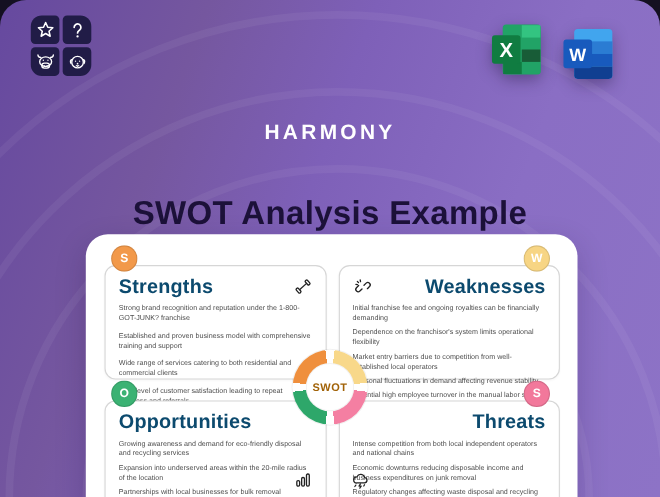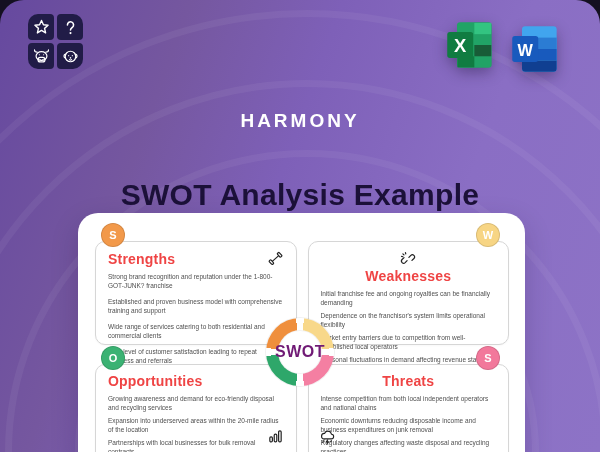--- a/index.html
+++ b/index.html
@@ -24,35 +24,35 @@
 
   
   .card{position:absolute;left:78px;top:213px;width:447px;height:260px;background:#ffffff;border-radius:20px;box-shadow:0 10px 28px rgba(25,12,55,.2);z-index:2;}
   .grid{position:absolute;inset:0;padding:28px 16px 0 17px;display:grid;grid-template-columns:1fr 1fr;grid-template-rows:104px 140px;gap:19px 11px;}
   .quad{position:relative;background:#fff;border:1px solid #d6d6d6;border-radius:10px;padding:8px 12px 6px;box-shadow:0 1px 2px rgba(0,0,0,.03);}
   .badge{position:absolute;top:-19px;width:24px;height:24px;border-radius:50%;display:flex;align-items:center;justify-content:center;color:#fff;font-weight:700;font-size:11px;border:1px solid rgba(0,0,0,.12);box-sizing:border-box;}
   .quad.left .badge{left:5px;}
   .quad.right .badge{right:8px;}
   .qheader{display:flex;align-items:center;margin-bottom:6px;}
   .quad.left .qheader{justify-content:space-between;}
-  .quad.right .qheader{justify-content:space-between;flex-direction:column;}
+  .quad.right .qheader{justify-content:space-between;}
   .quad.right.noicon .qheader{justify-content:flex-end;}
-  .qtitle{font-size:14px;font-weight:700;color:#ef4444;letter-spacing:.2px;}
+  .qtitle{font-size:18px;font-weight:700;color:#0c4a6e;letter-spacing:.2px;}
   .bullets{display:flex;flex-direction:column;}
   .bullet{margin:0 0 4.5px 0;font-size:6.5px;line-height:1.35;color:#4f4f4f;}
   .quad.strengths .bullet{margin-bottom:7.5px;}
   .qicon-bottom{position:absolute;top:64px;}
   .quad.opportunities .qicon-bottom{right:12px;top:62px;}
   .quad.threats .qicon-bottom{left:10px;top:64px;}
 
   
   .donut{position:absolute;left:188px;top:105px;width:68px;height:68px;border-radius:50%;z-index:5;
     background:conic-gradient(#ffffff 0deg 7deg,#F8D88A 7deg 83deg,#ffffff 83deg 97deg,#F47FA2 97deg 173deg,#ffffff 173deg 187deg,#2EA76A 187deg 263deg,#ffffff 263deg 277deg,#EF8F3D 277deg 353deg,#ffffff 353deg 360deg);
     box-shadow:0 0 0 1px rgba(0,0,0,.06);}
-  .donut-center{position:absolute;inset:12px;background:#fff;border-radius:50%;display:flex;align-items:center;justify-content:center;font-weight:700;font-size:16px;color:#701a75;letter-spacing:.5px;box-shadow:inset 0 0 0 1px rgba(0,0,0,.05);}
+  .donut-center{position:absolute;inset:12px;background:#fff;border-radius:50%;display:flex;align-items:center;justify-content:center;font-weight:700;font-size:10px;color:#a16207;letter-spacing:.5px;box-shadow:inset 0 0 0 1px rgba(0,0,0,.05);}
 </style>
 </head>
 <body>
 
 <div class="stage">
 
   <div class="decor" style="left:145px;top:290px;width:310px;height:310px;"></div>
   <div class="decor" style="left:75px;top:220px;width:450px;height:450px;"></div>
   <div class="decor" style="left:5px;top:150px;width:590px;height:590px;"></div>
   <div class="decor" style="left:-65px;top:80px;width:730px;height:730px;"></div>

